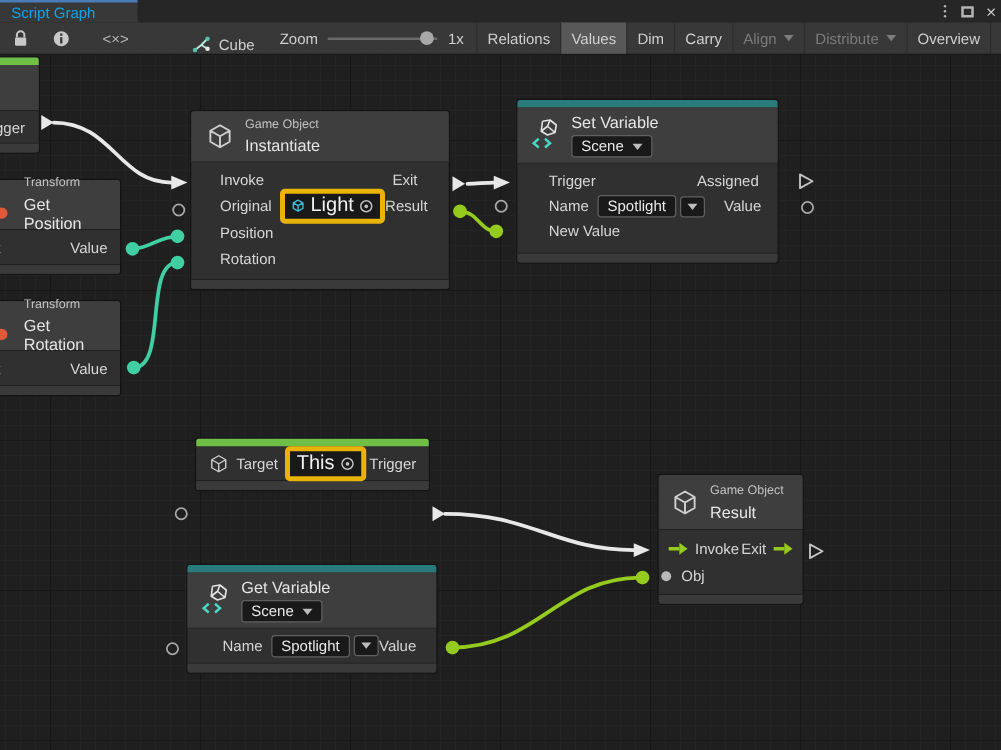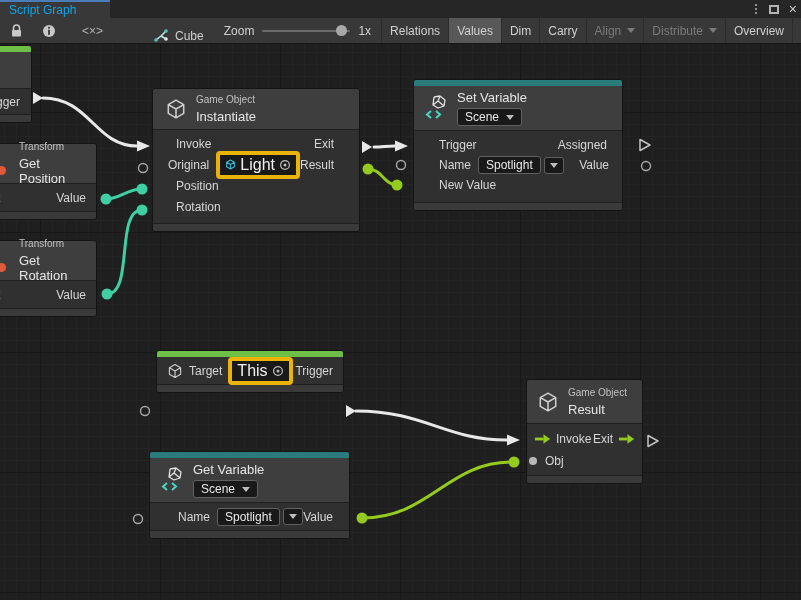--- a/index.html
+++ b/index.html
@@ -210,21 +210,21 @@
         <div class="ntexts">
           <span class="ncat">Game Object</span>
           <span class="ntitle">Instantiate</span>
         </div>
       </div>
       <div class="nbody">
         <div class="prow" style="padding:0 25px 0 23px; justify-content:space-between;">
           <span>Invoke</span>
           <span>Exit</span>
         </div>
-        <div class="prow" style="padding:0 25px 0 23px; justify-content:flex-end;margin-left:24px;">
+        <div class="prow" style="padding:0 25px 0 23px; justify-content:space-between;">
           <div class="lgroup">
             <span>Original</span>
             <span class="objfield">
               <svg width="11" height="11" viewBox="0 0 20 20">
                 <path d="M10 2 L17 6 L17 14 L10 18 L3 14 L3 6 Z M3 6 L10 10 L17 6 M10 10 L10 18" stroke="#3fbdd8" stroke-width="2" fill="none" stroke-linejoin="round"></path>
               </svg>
               <span>Light</span>
               <svg width="12" height="12" viewBox="0 0 12 12">
                 <circle cx="6" cy="6" r="4.4" stroke="#bdbdbd" stroke-width="1.2" fill="none"></circle>
                 <circle cx="6" cy="6" r="1.5" fill="#bdbdbd"></circle>

